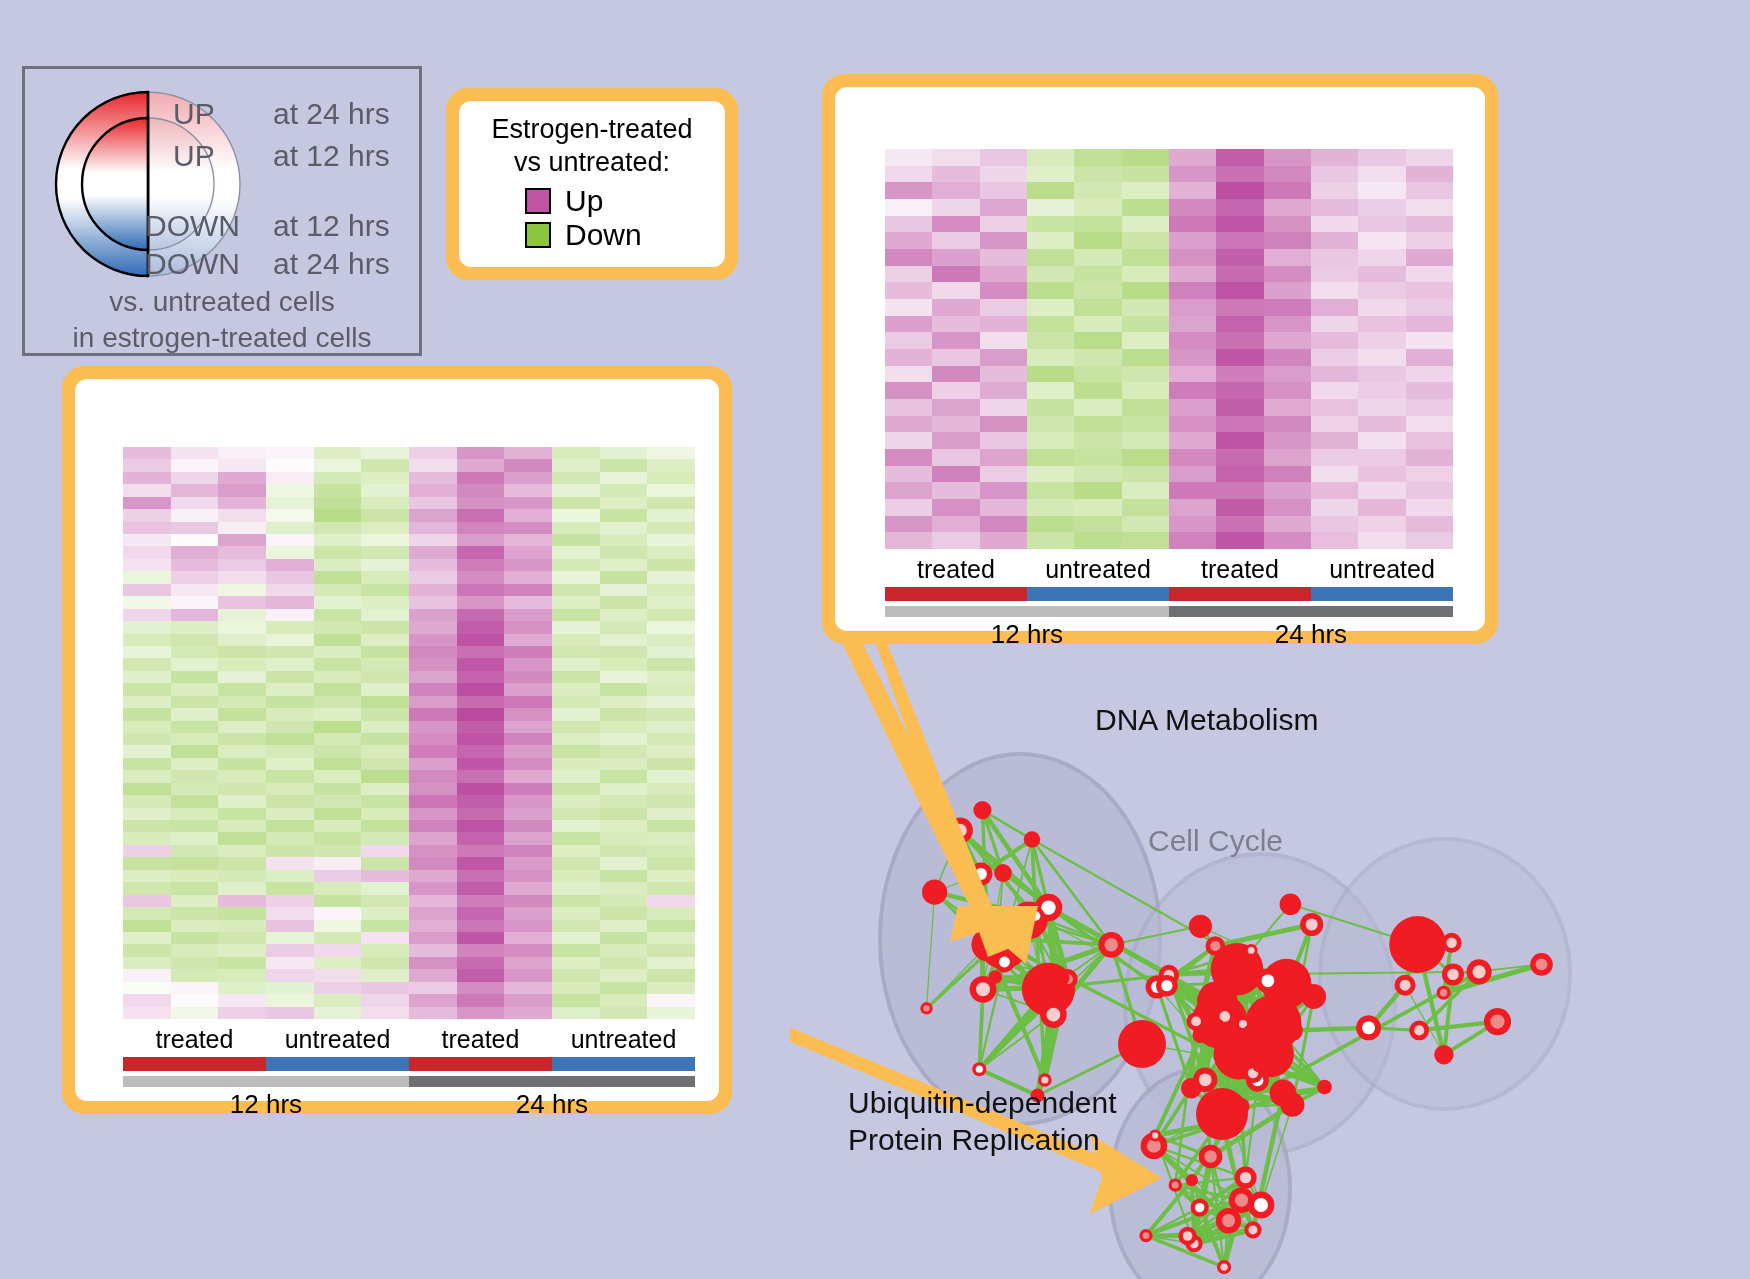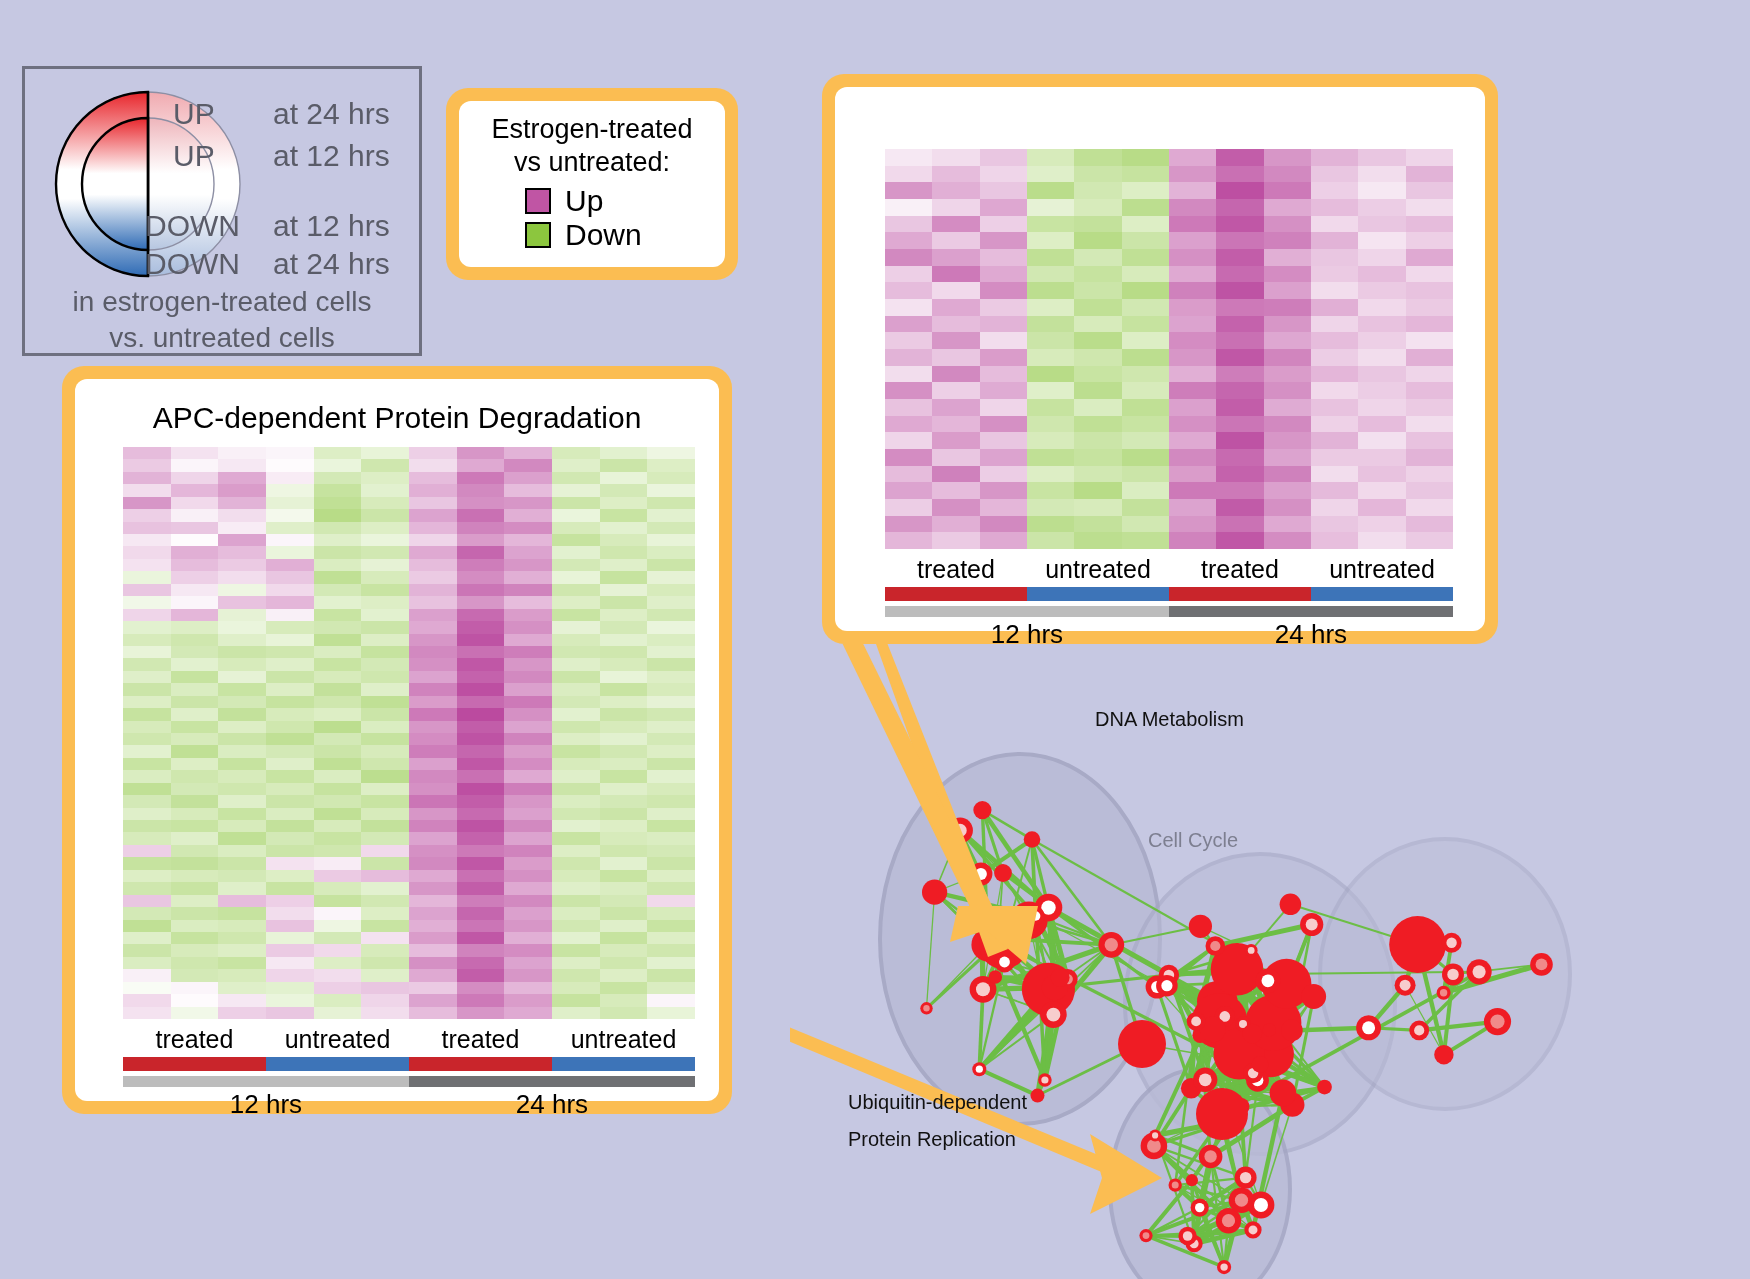--- a/index.html
+++ b/index.html
@@ -70,21 +70,21 @@
   .axis .cond-bar i{flex:1;display:block;}
   .axis .time-bar{display:flex;height:11px;margin-top:5px;}
   .axis .time-bar i{flex:1;display:block;}
   .axis .time-labels{display:flex;margin-top:2px;}
   .axis .time-labels span{flex:1;text-align:center;font-size:26px;color:#000;}
 
   
   #network{position:absolute;left:790px;top:600px;width:960px;height:679px;}
   #network svg{width:100%;height:100%;display:block;}
   .cluster-label{
-    position:absolute;font-size:20px;white-space:pre-line;line-height:37px;
+    position:absolute;font-size:30px;white-space:pre-line;line-height:37px;
   }
   #lbl-dna{left:305px;top:57px;color:#111;}
   #lbl-cc{left:358px;top:178px;color:#7d7f90;}
   #lbl-mt{left:590px;top:375px;color:#7d7f90;text-align:right;width:170px;}
   #lbl-ub{left:58px;top:440px;color:#111;}
 </style>
 </head>
 <body>
 
 <div class="stage">
@@ -121,22 +121,22 @@
     <div class="key-word" style="left:148px;top:28px;">UP</div>
     <div class="key-row" style="left:248px;top:28px;">at 24 hrs</div>
     <div class="key-word" style="left:148px;top:70px;">UP</div>
     <div class="key-row" style="left:248px;top:70px;">at 12 hrs</div>
     <div class="key-word" style="left:120px;top:140px;">DOWN</div>
     <div class="key-row" style="left:248px;top:140px;">at 12 hrs</div>
     <div class="key-word" style="left:120px;top:178px;">DOWN</div>
     <div class="key-row" style="left:248px;top:178px;">at 24 hrs</div>
 
     <div id="key-footer">
+      <div>vs. untreated cells</div>
       <div>in estrogen-treated cells</div>
-      <div>vs. untreated cells</div>
     </div>
   </div>
 
   <div class="card" id="legend-card">
     <div class="card-inner">
       <div class="legend-title">
         <div>Estrogen-treated</div>
         <div>vs untreated:</div>
       </div>
       <div class="legend-items">
@@ -464,21 +464,20 @@
         <div class="time-labels">
           <span>12 hrs</span>
           <span>24 hrs</span>
         </div>
       </div>
     </div>
   </div>
 
   <div class="card" id="apc-card">
     <div class="card-inner">
-      <div class="panel-title">APC-dependent Protein Degradation</div>
       <div class="heat" id="heat-apc" style="left: 48px; top: 68px; width: 572px; height: 572px; grid-template-columns: repeat(12, 1fr); grid-template-rows: repeat(46, 1fr);">
           <i style="background: rgb(230, 188, 220);"></i>
           <i style="background: rgb(244, 226, 240);"></i>
           <i style="background: rgb(249, 240, 247);"></i>
           <i style="background: rgb(251, 245, 250);"></i>
           <i style="background: rgb(221, 238, 197);"></i>
           <i style="background: rgb(232, 244, 216);"></i>
           <i style="background: rgb(237, 207, 230);"></i>
           <i style="background: rgb(215, 150, 199);"></i>
           <i style="background: rgb(226, 179, 215);"></i>

